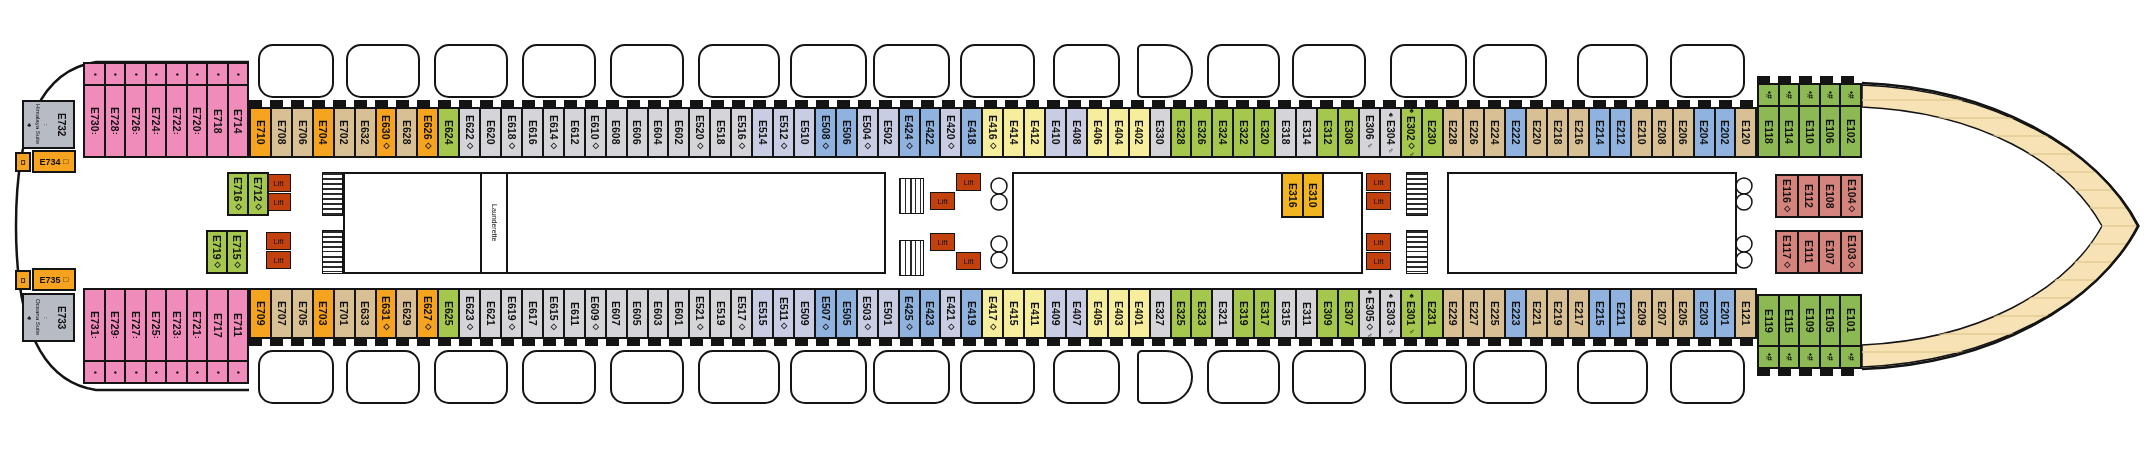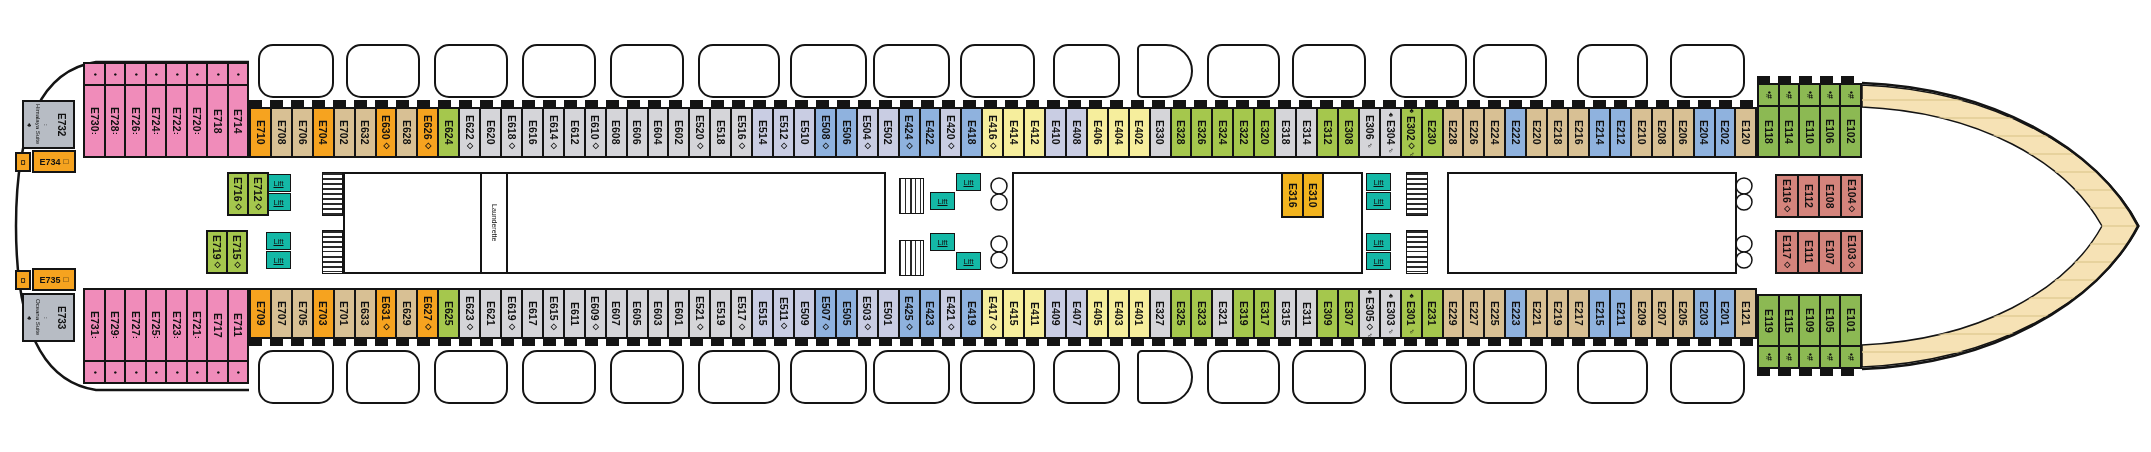--- a/index.html
+++ b/index.html
@@ -8,23 +8,23 @@
   .plan svg.hull{position:absolute;left:0;top:0;z-index:0;}
   .dash{position:absolute;height:7px;z-index:1;
         background:repeating-linear-gradient(90deg,#141414 0 13px,#ffffff 13px 21px);}
   .boat{position:absolute;height:54px;border:2px solid #141414;border-radius:15px;
         background:#fff;box-sizing:border-box;z-index:1;}
   .boat.tender{border-radius:5px 27px 27px 5px;}
   .block{position:absolute;border:2px solid #141414;background:#fff;box-sizing:border-box;z-index:2;}
   .wall{position:absolute;width:2px;background:#141414;z-index:3;}
   .laund{position:absolute;z-index:3;display:flex;align-items:center;justify-content:center;
          writing-mode:vertical-rl;font-size:7px;color:#111;}
-  .lift{position:absolute;width:25px;height:18px;border:1.5px solid #141414;background:#14b8a6;
+  .lift{position:absolute;width:25px;height:18px;border:1.5px solid #141414;background:#c2410c;
         box-sizing:border-box;display:flex;align-items:center;justify-content:center;
-        font-size:7.5px;z-index:3;text-decoration:underline;}
+        font-size:7.5px;z-index:3;}
   .stairsH{position:absolute;border:1.5px solid #141414;box-sizing:border-box;z-index:3;
         background:repeating-linear-gradient(180deg,#2a2a2a 0 1.5px,#fff 1.5px 5px);}
   .stairsV{position:absolute;border:1.5px solid #141414;box-sizing:border-box;z-index:3;
         background:repeating-linear-gradient(90deg,#2a2a2a 0 1.5px,#fff 1.5px 5px);}
   .row{position:absolute;display:flex;box-sizing:border-box;border:1px solid #141414;z-index:4;}
   .cab{flex:1 1 0;display:flex;flex-direction:column;border:1px solid #141414;
        box-sizing:border-box;min-width:0;}
   .lab{flex:1;display:flex;align-items:center;justify-content:center;
        writing-mode:vertical-rl;font-weight:bold;font-size:10.5px;line-height:1;
        white-space:nowrap;overflow:hidden;}

